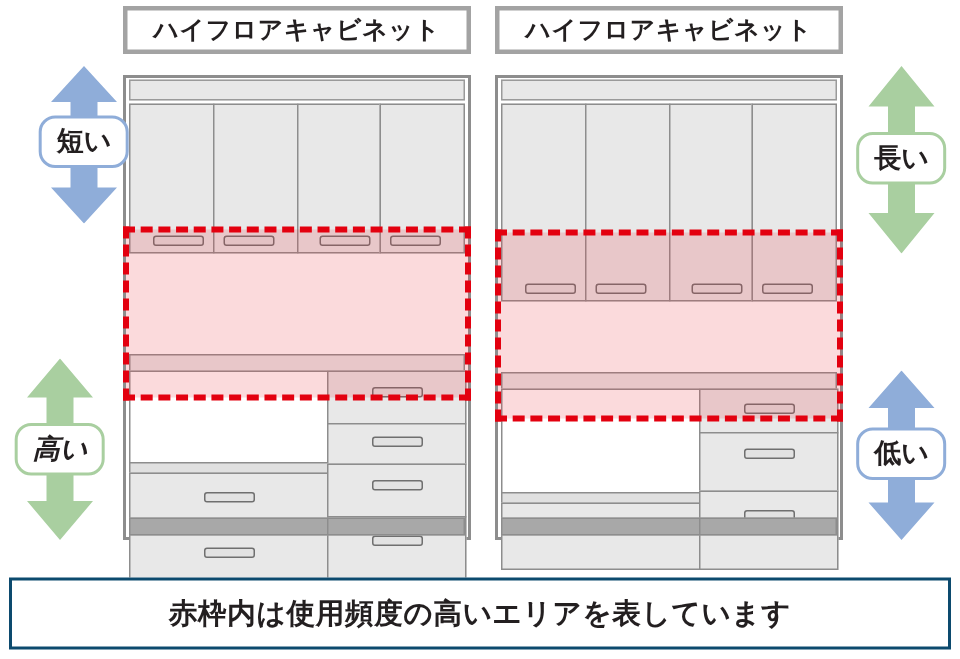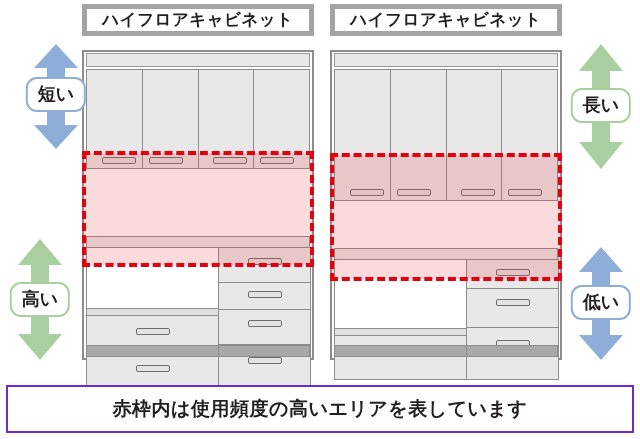--- a/index.html
+++ b/index.html
@@ -5,21 +5,21 @@
   html,body{margin:0;padding:0;background:#ffffff;}
   body{
     width:640px;height:439px;position:relative;overflow:hidden;
     font-family:"Liberation Sans","DejaVu Sans",sans-serif;
     color:#231f20;
   }
 
   
   .title-box{
     position:absolute;top:4px;height:32px;
-    border:5px solid #a3a3a3;background:#ffffff;
+    border:3px solid #a3a3a3;background:#ffffff;
     display:flex;align-items:center;justify-content:center;
     font-size:16.5px;font-weight:700;letter-spacing:.5px;
     box-sizing:border-box;
   }
   #title-left{left:82px;width:232px;}
   #title-right{left:330px;width:232px;}
 
   
   .cabinet{
     position:absolute;top:50px;width:232px;height:310px;
@@ -116,21 +116,21 @@
     font-size:18px;font-weight:700;
     padding:3px 10px 4px;white-space:nowrap;
     box-sizing:border-box;text-align:center;
   }
   .lbl-blue{border-color:#8fadd9;}
   .lbl-green{border-color:#a9cfa0;}
 
   
   #caption-box{
     position:absolute;left:6px;top:385px;width:628px;height:48px;
-    border:2px solid #6d28d9;background:#ffffff;
+    border:2px solid #0c4a6e;background:#ffffff;
     display:flex;align-items:center;justify-content:center;
     font-size:19px;font-weight:700;letter-spacing:.5px;
     box-sizing:border-box;
   }
 </style>
 </head>
 <body>
 
 <div class="title-box" id="title-left">
   <span>ハイフロアキャビネット</span>
@@ -247,21 +247,21 @@
 
 <div class="arrow-group" style="left:20px;top:44px;height:105px;">
   <div class="arrow-shape" style="top:0;">
     <svg width="52" height="105" viewBox="0 0 52 105">
       <path d="M26 0 L48 24 L35 24 L35 81 L48 81 L26 105 L4 81 L17 81 L17 24 L4 24 Z" fill="#8fadd9"></path>
     </svg>
   </div>
   <div class="arrow-label lbl-blue" style="top:33px;">短い</div>
 </div>
 
-<div class="arrow-group" style="left:4px;top:239px;height:121px;">
+<div class="arrow-group" style="left:4px;top:239px;height:121px;font-style:italic;">
   <div class="arrow-shape" style="top:0;">
     <svg width="52" height="121" viewBox="0 0 52 121">
       <path d="M26 0 L48 26 L35 26 L35 95 L48 95 L26 121 L4 95 L17 95 L17 26 L4 26 Z" fill="#a9cfa0"></path>
     </svg>
   </div>
   <div class="arrow-label lbl-green" style="top:43px;">高い</div>
 </div>
 
 <div class="arrow-group" style="left:565px;top:44px;height:125px;">
   <div class="arrow-shape" style="top:0;">

